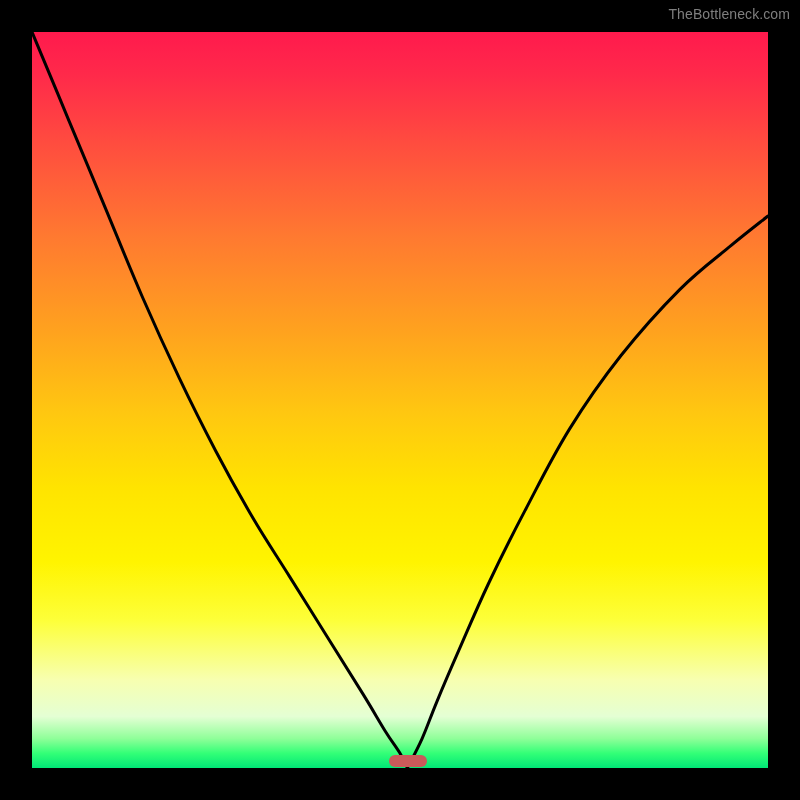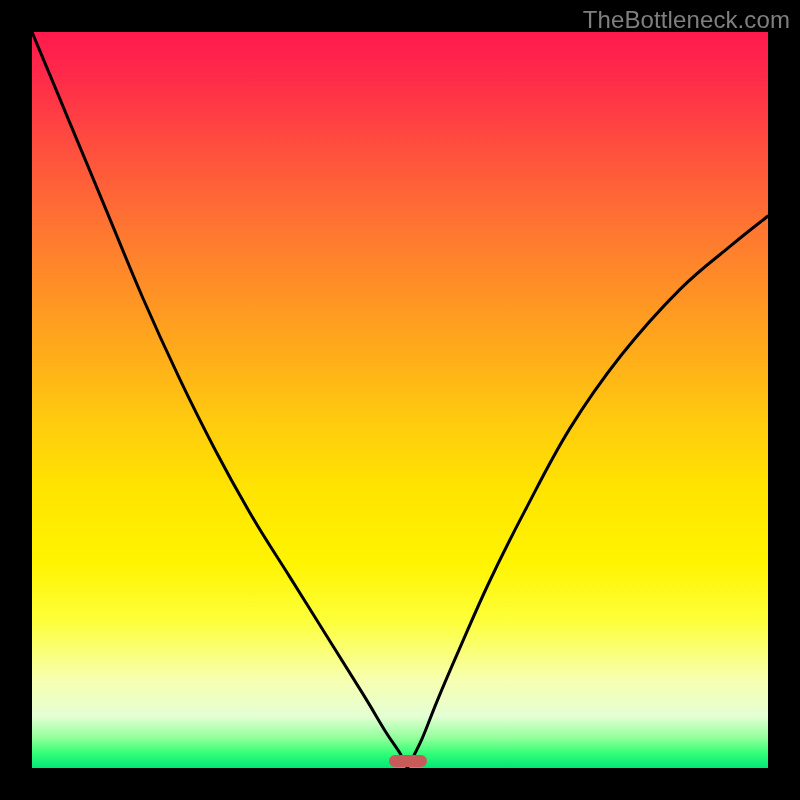--- a/index.html
+++ b/index.html
@@ -47,21 +47,21 @@
   .marker {
     position: absolute;
     background: #c95a5a;
     border-radius: 6px;
   }
   .watermark {
     position: absolute;
     top: 6px;
     right: 10px;
     font-family: Arial, Helvetica, sans-serif;
-    font-size: 24px;
+    font-size: 14px;
     color: #7f7f7f;
     font-weight: 500;
     letter-spacing: 0.1px;
   }
 </style>
 </head>
 <body>
 
 <div class="frame">
 

